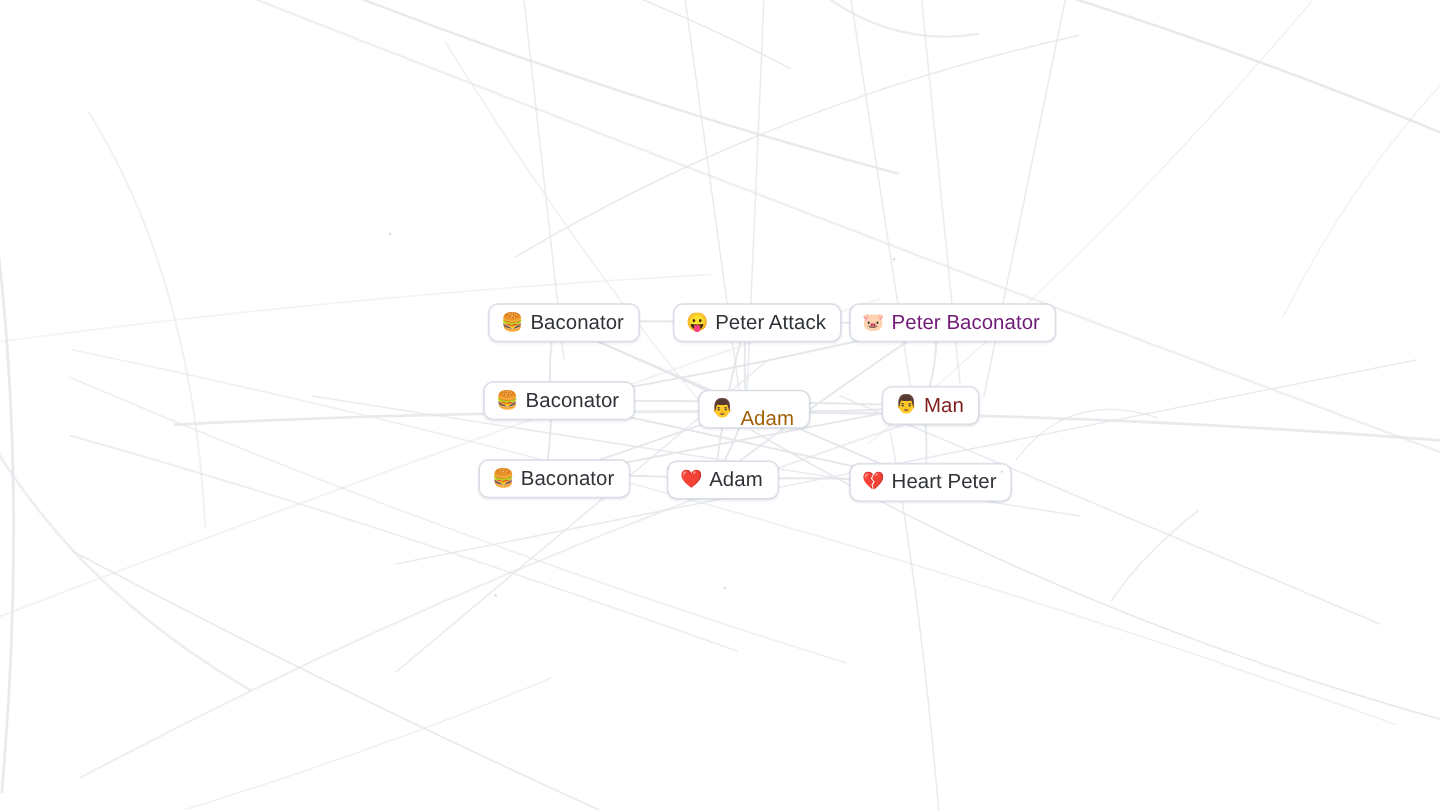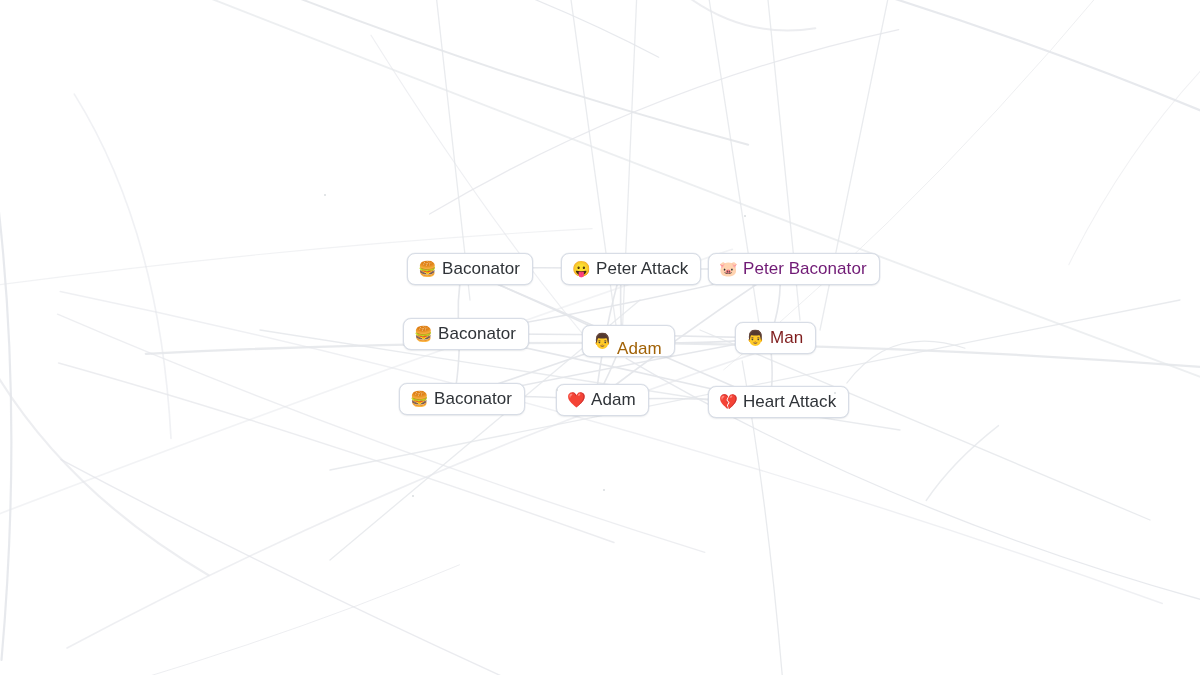--- a/index.html
+++ b/index.html
@@ -163,21 +163,21 @@
       <div class="node" style="left: 399px; top: 383px; min-width: 109px; height: 32px; border-color: rgb(216, 221, 230); background: rgb(255, 255, 255);">
         <span class="emoji">🍔</span>
         <span class="label" style="color: rgb(47, 51, 56);">Baconator</span>
       </div>
       <div class="node" style="left: 556px; top: 384px; min-width: 79px; height: 32px; border-color: rgb(216, 221, 230); background: rgb(255, 255, 255);">
         <span class="emoji">❤️</span>
         <span class="label" style="color: rgb(47, 51, 56);">Adam</span>
       </div>
       <div class="node" style="left: 708px; top: 386px; min-width: 123px; height: 32px; border-color: rgb(216, 221, 230); background: rgb(255, 255, 255);">
         <span class="emoji">💔</span>
-        <span class="label" style="color: rgb(47, 51, 56);">Heart Attack</span>
+        <span class="label" style="color: rgb(47, 51, 56);">Heart Peter</span>
       </div>
     </div>
   <div id="speck-layer">
       <div class="speck" style="left: 324px; top: 194px;"></div>
       <div class="speck" style="left: 744px; top: 215px;"></div>
       <div class="speck" style="left: 412px; top: 495px;"></div>
       <div class="speck" style="left: 603px; top: 489px;"></div>
       <div class="speck" style="left: 834px; top: 392px;"></div>
       <div class="speck" style="left: 556px; top: 389px;"></div>
     </div>

